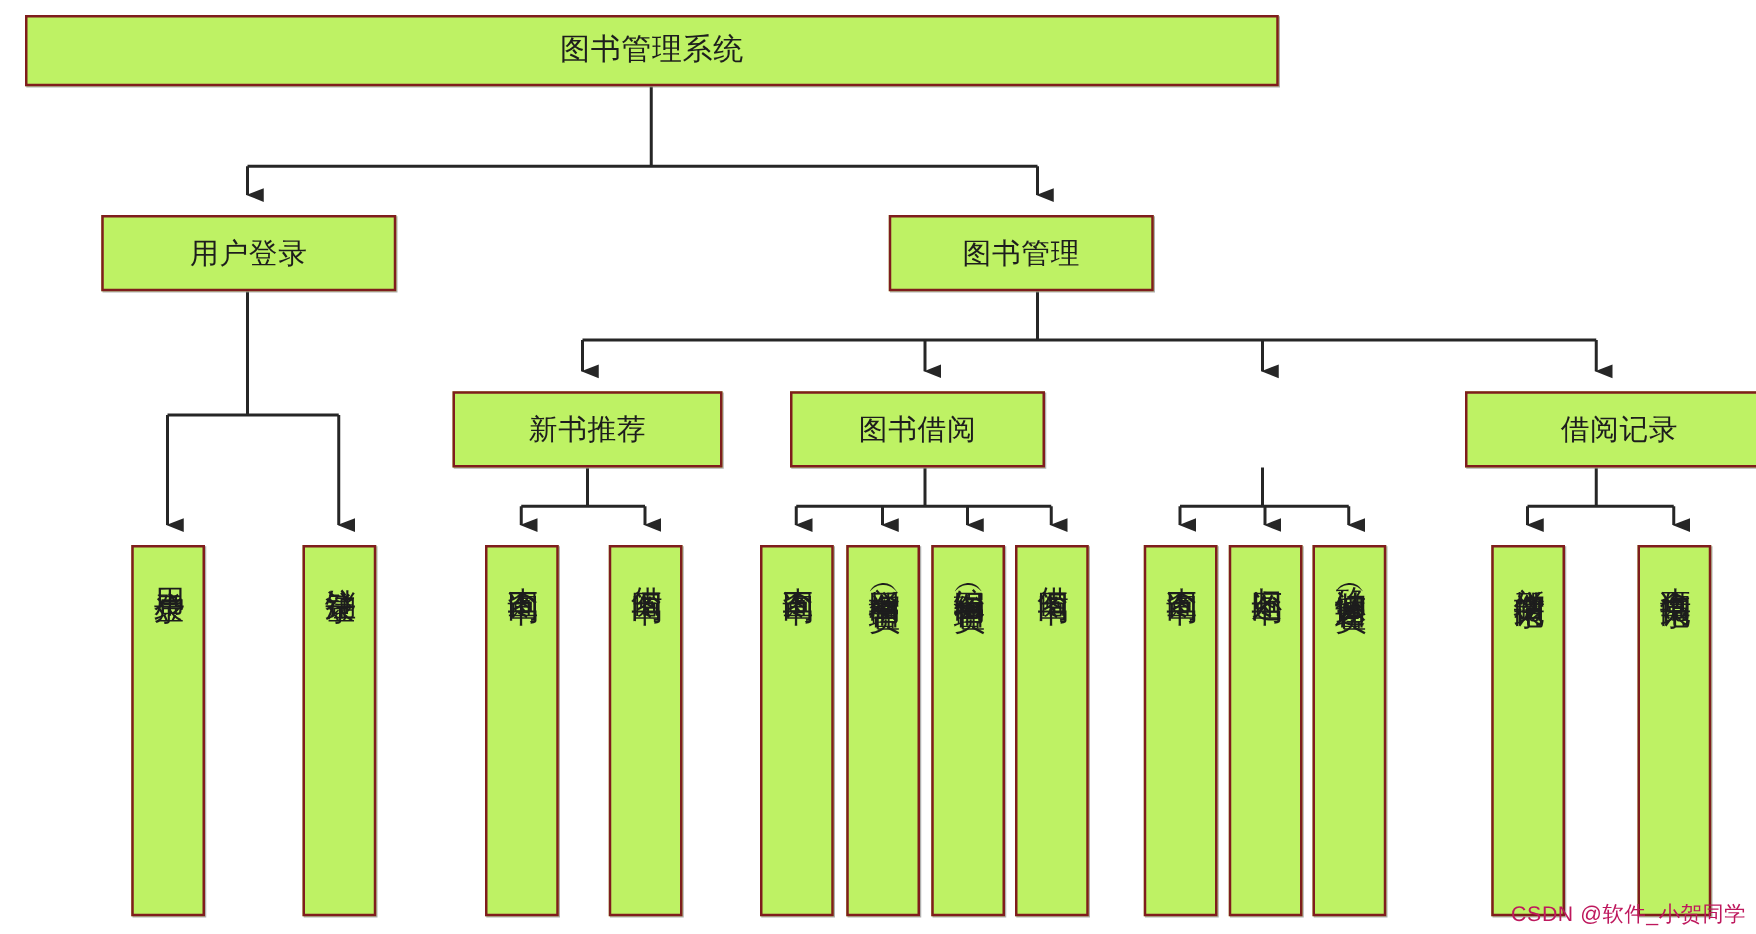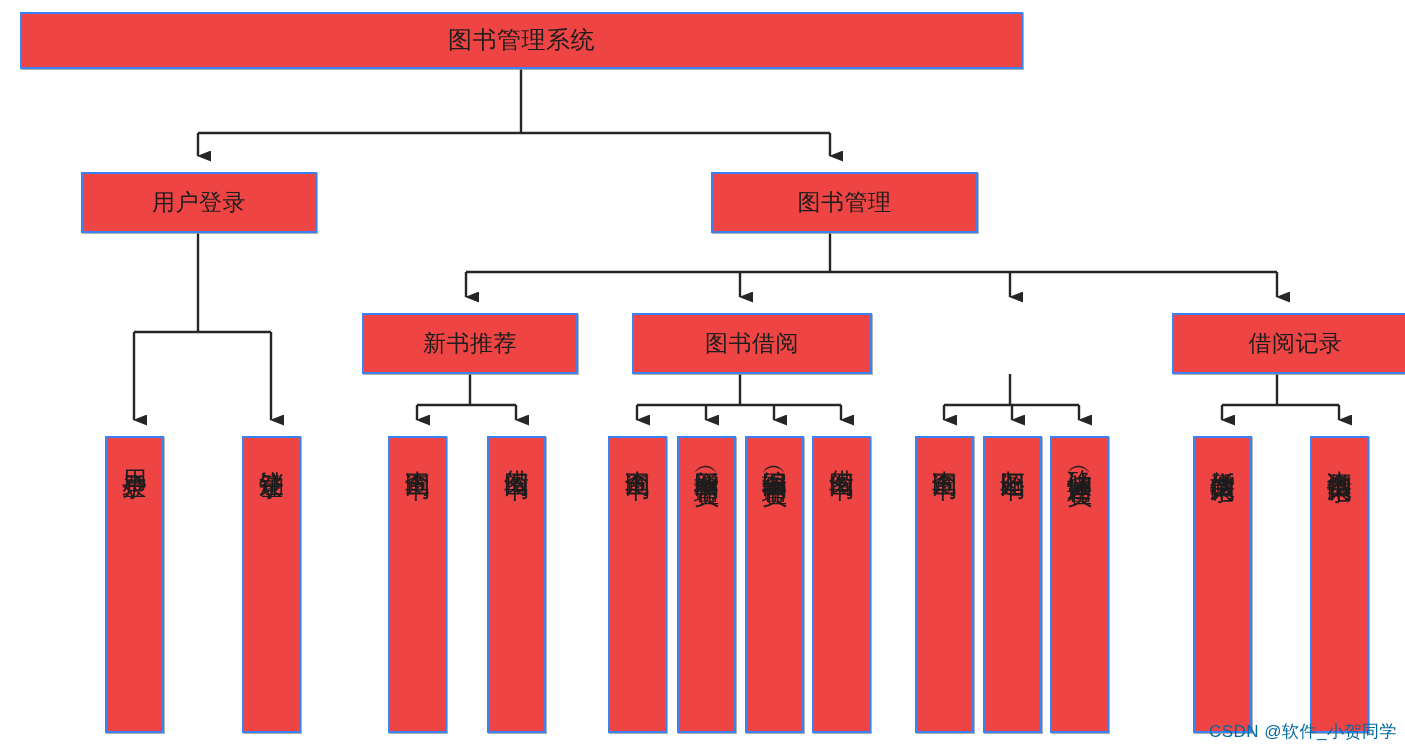--- a/index.html
+++ b/index.html
@@ -9,22 +9,22 @@
     background:#ffffff;
     font-family:"Liberation Sans","DejaVu Sans",sans-serif;
     overflow:hidden;
   }
   #diagram{position:relative;width:1405px;height:747px;}
   #wires{position:absolute;left:0;top:0;width:1405px;height:747px;}
 
   .node{
     position:absolute;
     box-sizing:border-box;
-    border:2px solid #3b82f6;
-    background:#ef4444;
+    border:2px solid #7f1d1d;
+    background:#bef264;
     display:flex;
     align-items:center;
     justify-content:center;
     box-shadow:1px 1px 0 0 rgba(150,150,150,.75);
   }
   .node .label{
     color:#1d1d1d;
     line-height:1.18;
     white-space:nowrap;
     letter-spacing:.5px;
@@ -45,21 +45,21 @@
     font-size:25px;
     letter-spacing:2px;
     line-height:1;
     white-space:normal;
   }
 
   #watermark{
     position:absolute;
     right:8px;bottom:4px;
     font-size:17px;
-    color:#0369a1;
+    color:#be185d;
     letter-spacing:.5px;
     white-space:nowrap;
     pointer-events:none;
   }
 </style>
 </head>
 <body>
 
 <div id="diagram">
 
@@ -113,28 +113,28 @@
     </g>
   </svg>
 
   <div class="node h root" style="left:20px;top:12px;width:1003px;height:57px;">
     <span class="label">图书管理系统</span>
   </div>
 
   <div class="node h" style="left:81px;top:172px;width:236px;height:61px;">
     <span class="label">用户登录</span>
   </div>
-  <div class="node h" style="left:711px;top:172px;width:267px;height:61px;">
+  <div class="node h" style="left:711px;top:172px;width:212px;height:61px;">
     <span class="label">图书管理</span>
   </div>
 
   <div class="node h" style="left:362px;top:313px;width:216px;height:61px;">
     <span class="label">新书推荐</span>
   </div>
-  <div class="node h" style="left:632px;top:313px;width:240px;height:61px;">
+  <div class="node h" style="left:632px;top:313px;width:204px;height:61px;">
     <span class="label">图书借阅</span>
   </div>
   <div class="node h" style="left:1172px;top:313px;width:247px;height:61px;">
     <span class="label">借阅记录</span>
   </div>
 
   <div class="node v" style="left:105px;top:436px;width:59px;height:297px;">
     <span class="label">用户登录</span>
   </div>
   <div class="node v" style="left:242px;top:436px;width:59px;height:297px;">

